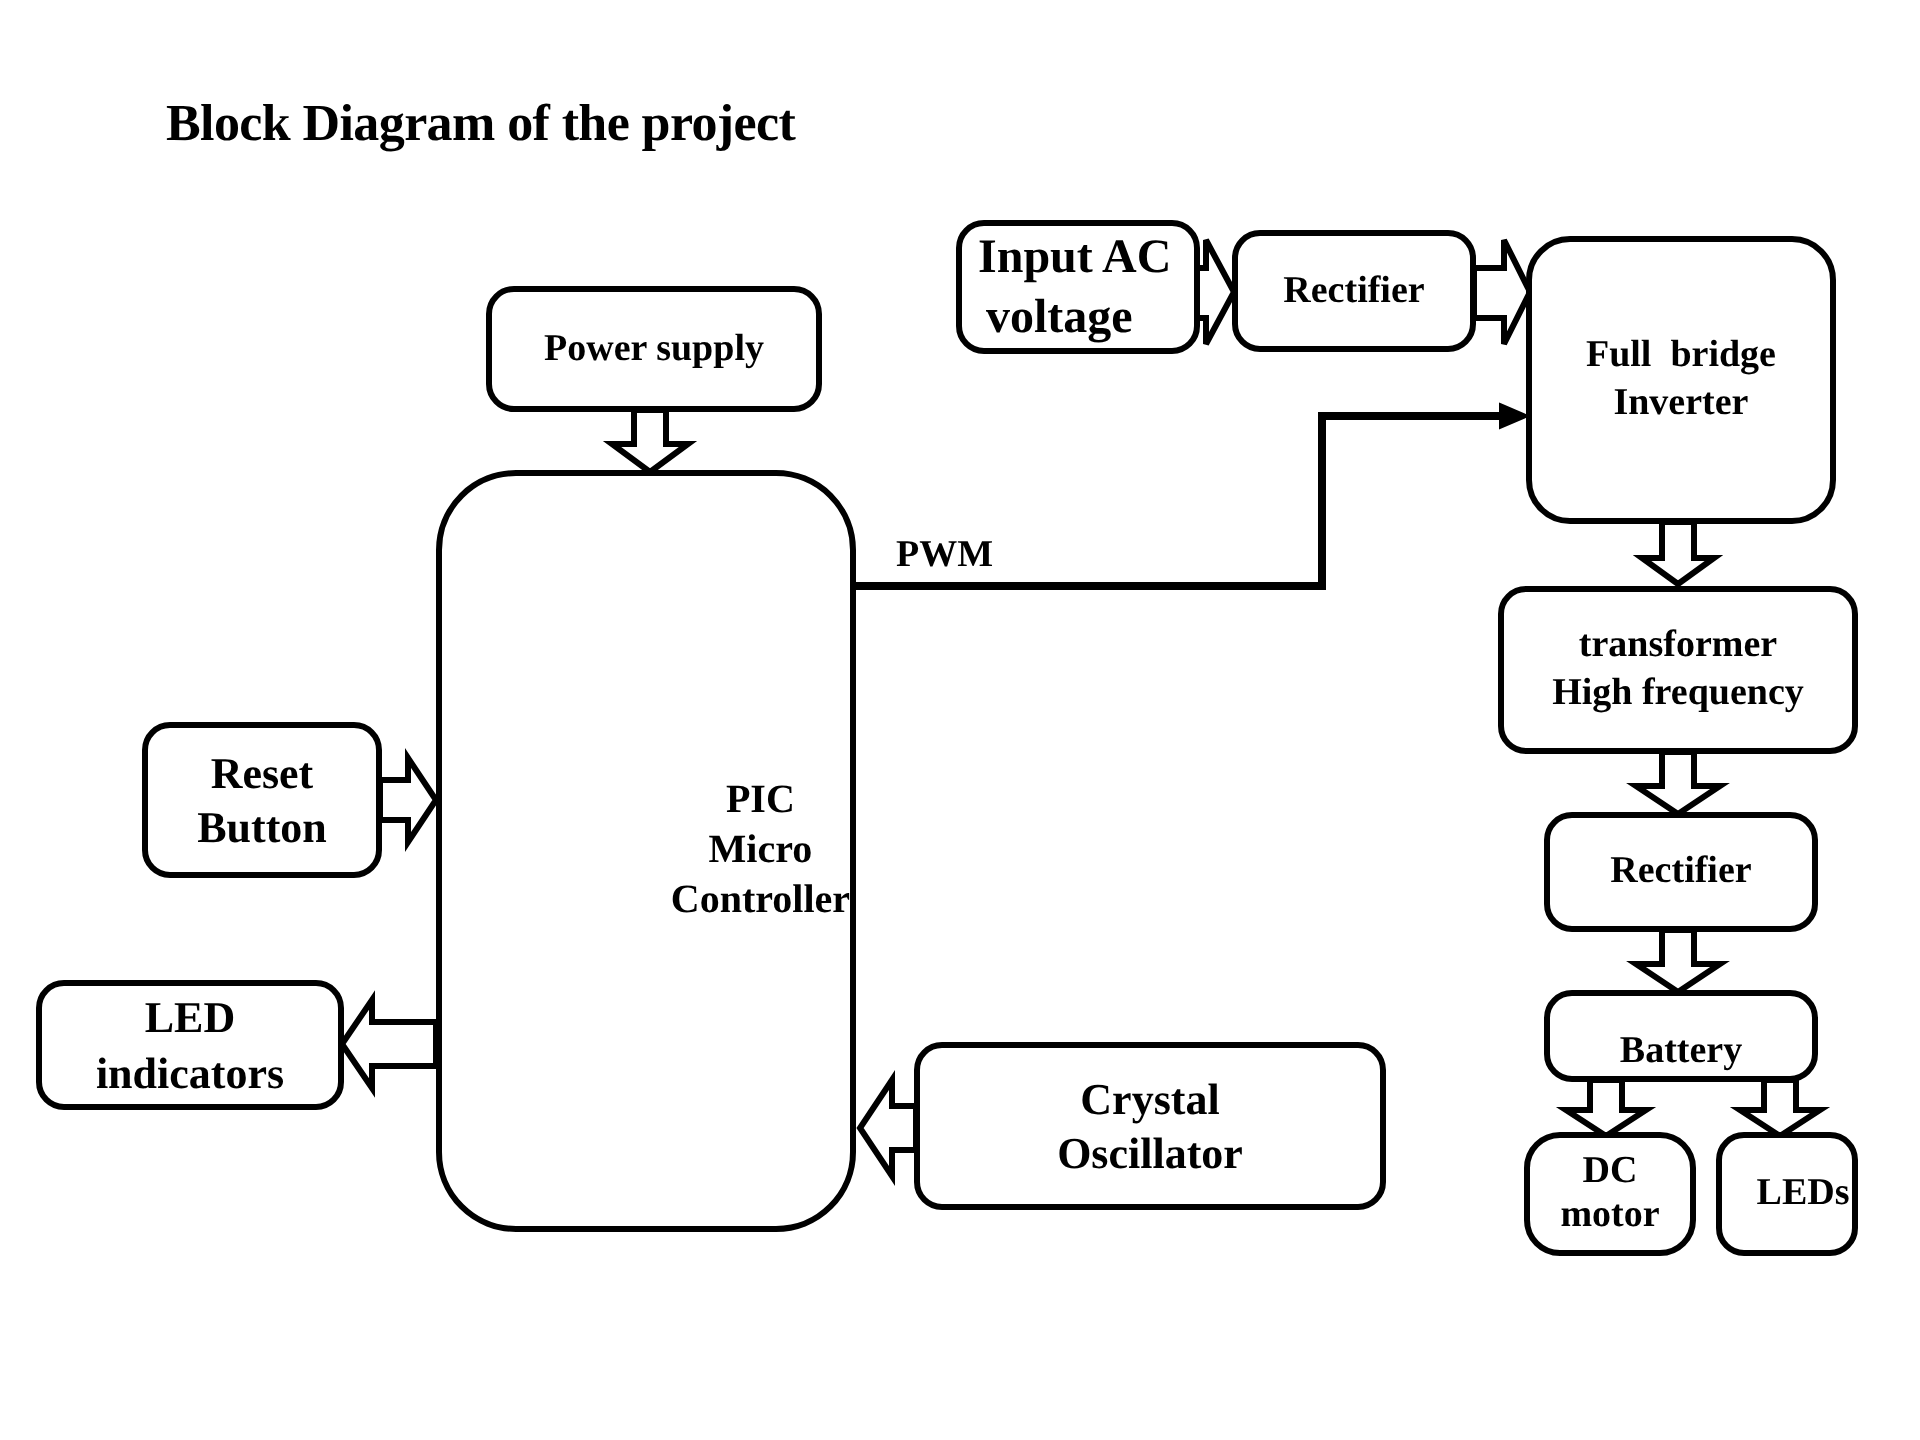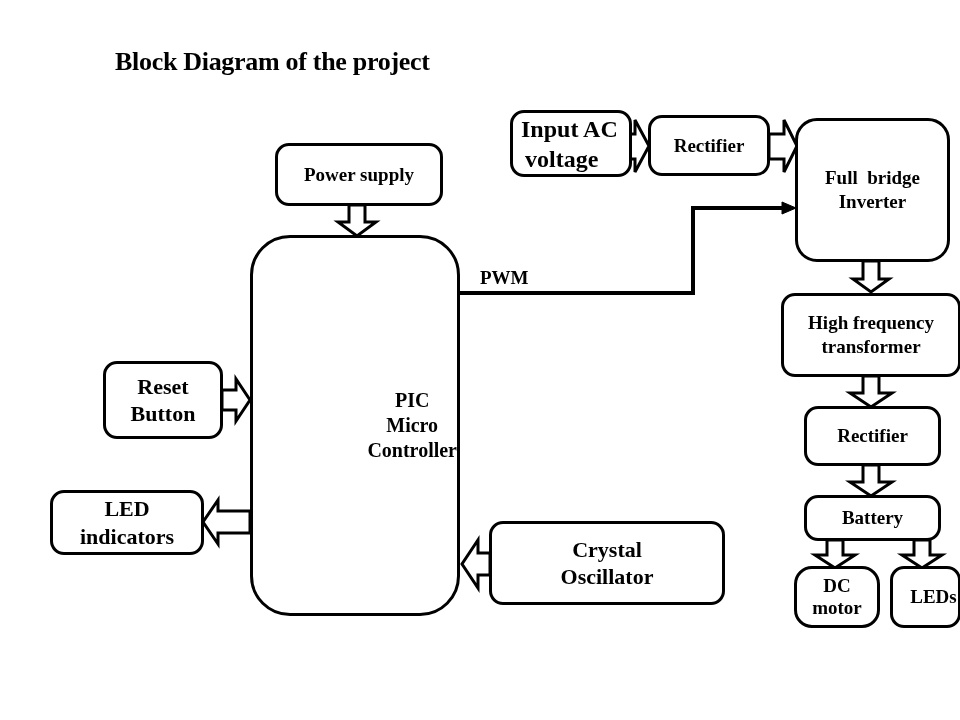--- a/index.html
+++ b/index.html
@@ -1,18 +1,18 @@
 <!DOCTYPE html>
 <html><head>
   <meta charset="utf-8">
   <style>
     html, body { margin: 0; padding: 0; background: #ffffff; }
     body { width: 960px; height: 720px; position: relative; overflow: hidden;
            font-family: "Liberation Serif", "DejaVu Serif", serif; color: #000; }
-    #diagram { position: absolute; left: 0; top: 0; width: 804px; height: 720px; margin-left: 32px; }
+    #diagram { position: absolute; left: 0; top: 0; width: 804px; height: 720px; }
     .title { position: absolute; left: 83px; top: 47px; font-size: 26px; font-weight: bold;
              letter-spacing: -0.3px; white-space: nowrap; }
     .box { position: absolute; box-sizing: border-box; border: 3px solid #000; background: #fff;
            border-radius: 14px; display: flex; align-items: center; justify-content: center;
            text-align: center; font-weight: bold; line-height: 1.25; }
     .box span { display: block; white-space: nowrap; }
     .lbl { position: absolute; font-weight: bold; font-size: 19px; white-space: nowrap; }
   </style>
 </head>
 <body>
@@ -99,30 +99,30 @@
 
   <div class="box" style="left:763px;top:118px;width:155px;height:144px;font-size:19px;border-radius:22px;">
     <div>
       <span style="white-space:pre;">Full  bridge</span>
       <span>Inverter</span>
     </div>
   </div>
 
   <div class="box" style="left:749px;top:293px;width:180px;height:84px;font-size:19px;">
     <div>
+      <span>transformer</span>
       <span>High frequency</span>
-      <span>transformer</span>
     </div>
   </div>
 
   <div class="box" style="left:772px;top:406px;width:137px;height:60px;font-size:19px;">
     <span>Rectifier</span>
   </div>
 
-  <div class="box" style="left:772px;top:495px;width:137px;height:46px;font-size:19px;">
+  <div class="box" style="left:772px;top:495px;width:137px;height:46px;font-size:19px;align-items:flex-end;">
     <span>Battery</span>
   </div>
 
   <div class="box" style="left:762px;top:566px;width:86px;height:62px;font-size:19px;line-height:1.15;border-radius:18px;">
     <div>
       <span>DC</span>
       <span>motor</span>
     </div>
   </div>
 

